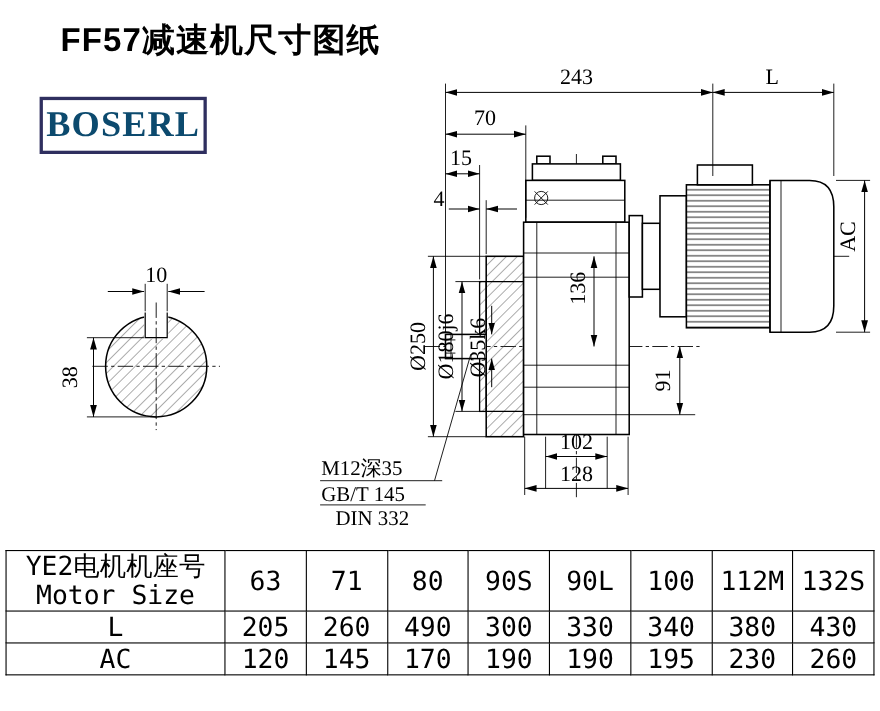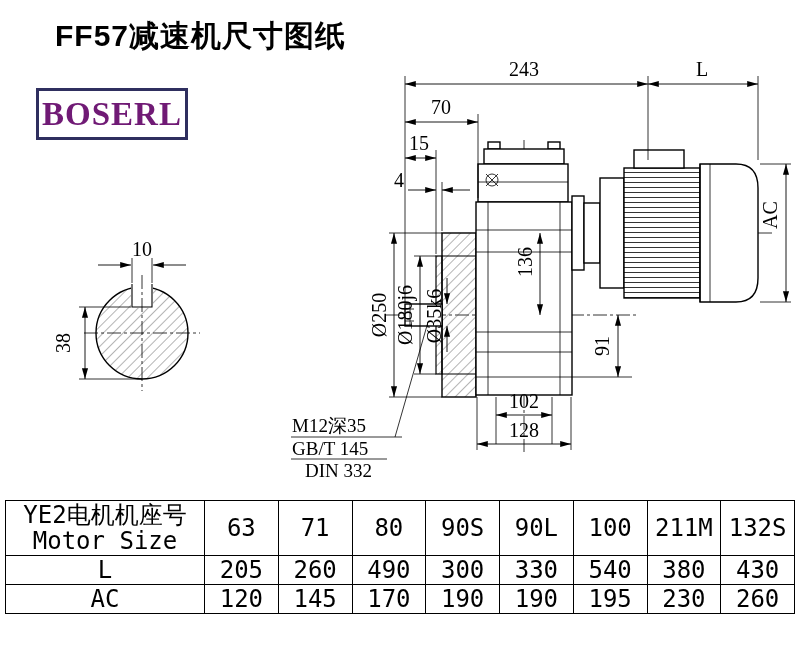--- a/index.html
+++ b/index.html
@@ -1,21 +1,21 @@
 <!DOCTYPE html>
 <html><head>
 <meta charset="utf-8">
 <style>
   html,body{margin:0;padding:0;background:#fff;}
   #page{position:relative;width:800px;height:646px;background:#fff;overflow:hidden;
         font-family:"Liberation Sans",sans-serif;color:#000;}
   #title{position:absolute;left:55px;top:16px;font-size:30px;font-weight:bold;letter-spacing:1px;}
   #logo{position:absolute;left:36px;top:88px;width:146px;height:46px;border:3px solid #2f2f5f;
         display:flex;align-items:center;justify-content:center;
-        font-family:"Liberation Serif",serif;font-weight:bold;font-size:33px;color:#701a75;letter-spacing:1px;}
+        font-family:"Liberation Serif",serif;font-weight:bold;font-size:33px;color:#0c4a6e;letter-spacing:1px;}
   svg{position:absolute;left:0;top:0;}
   
   .ol{fill:#fff;stroke:#000;stroke-width:1.4;}
   .ol2{fill:none;stroke:#000;stroke-width:1.1;}
   .thin{fill:none;stroke:#000;stroke-width:0.8;}
   .ext{stroke:#000;stroke-width:0.8;}
   .dim{stroke:#000;stroke-width:0.9;fill:none;}
   .cl{stroke:#000;stroke-width:0.8;stroke-dasharray:14 3 3 3;fill:none;}
   .dt{font-family:"Liberation Serif",serif;font-size:20px;fill:#000;}
   .dts{font-family:"Liberation Serif",serif;font-size:19px;fill:#000;}
@@ -190,31 +190,31 @@
       <td class="hcell">
         <div>YE2电机机座号</div>
         <div>Motor Size</div>
       </td>
       <td>63</td>
       <td>71</td>
       <td>80</td>
       <td>90S</td>
       <td>90L</td>
       <td>100</td>
-      <td>211M</td>
+      <td>112M</td>
       <td>132S</td>
     </tr>
     <tr>
       <td>L</td>
       <td>205</td>
       <td>260</td>
       <td>490</td>
       <td>300</td>
       <td>330</td>
-      <td>540</td>
+      <td>340</td>
       <td>380</td>
       <td>430</td>
     </tr>
     <tr>
       <td>AC</td>
       <td>120</td>
       <td>145</td>
       <td>170</td>
       <td>190</td>
       <td>190</td>

